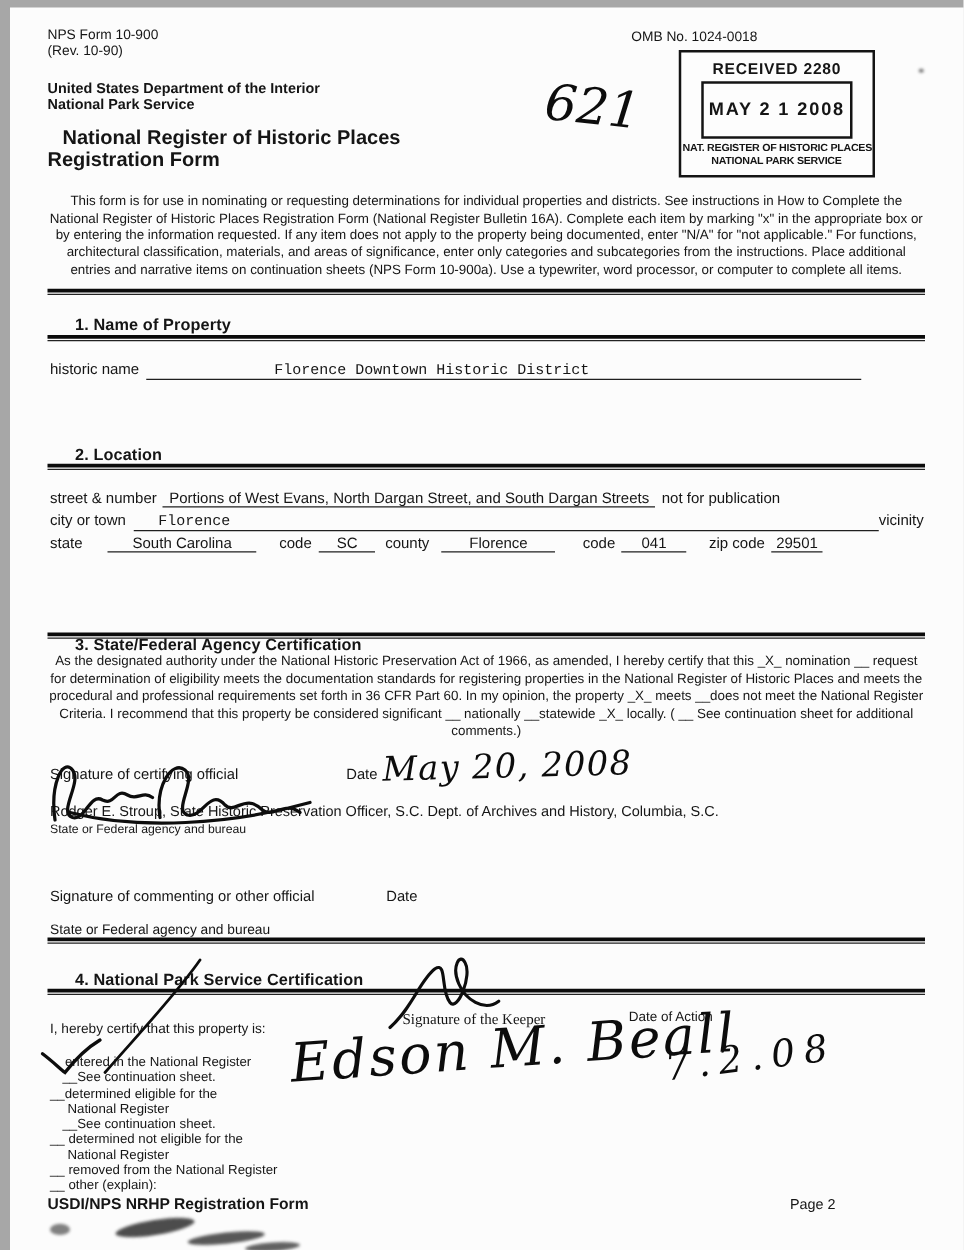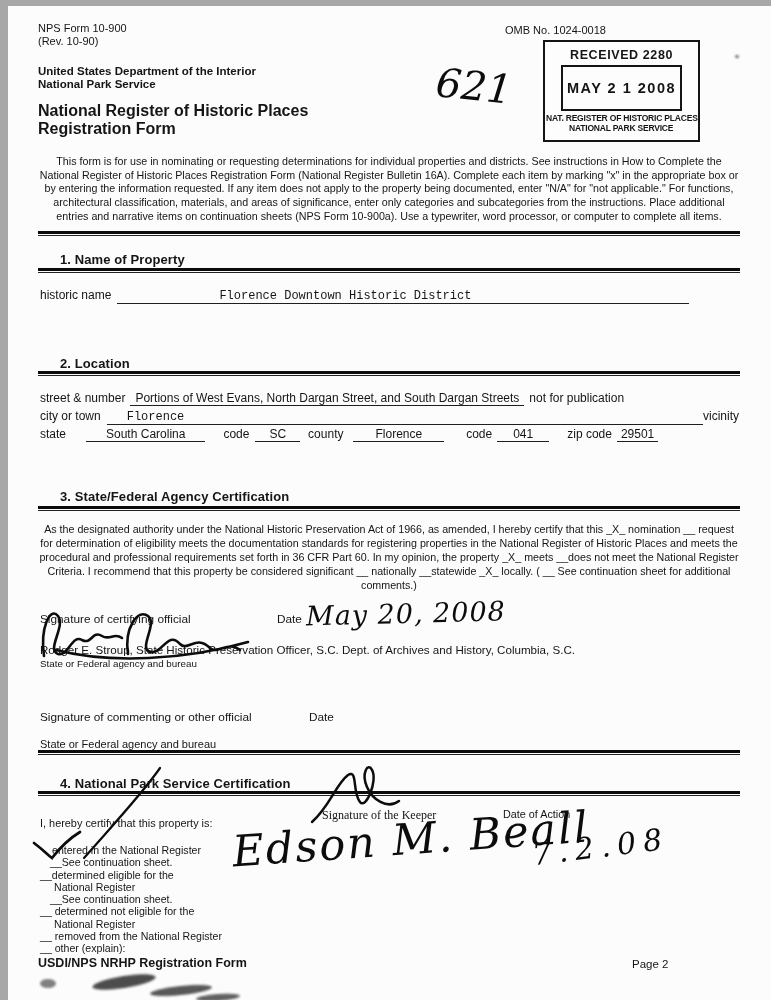--- a/index.html
+++ b/index.html
@@ -54,21 +54,21 @@
 <div class="page">
 
   <div class="abs edge" style="left:0;top:0;width:771px;height:6px;"></div>
   <div class="abs edge" style="left:0;top:0;width:8px;height:1000px;"></div>
 
   <div class="abs small" style="left:38px;top:22px;">NPS Form 10-900</div>
   <div class="abs small" style="left:38px;top:35px;">(Rev. 10-90)</div>
   <div class="abs small" style="left:505px;top:24px;">OMB No. 1024-0018</div>
   <div class="abs small bold" style="left:38px;top:65px;font-size:11.5px;">United States Department of the Interior</div>
   <div class="abs small bold" style="left:38px;top:78px;font-size:11.5px;">National Park Service</div>
-  <div class="abs bold" style="left:38px;top:102px;font-size:16px;">National Register of Historic Places</div>
+  <div class="abs bold" style="left:50px;top:102px;font-size:16px;">National Register of Historic Places</div>
   <div class="abs bold" style="left:38px;top:120px;font-size:16px;">Registration Form</div>
 
   <div class="abs hand" style="left:436px;top:66px;font-size:40px;transform:rotate(6deg);">621</div>
 
   <div class="stamp">
     <div class="stamp-received">RECEIVED 2280</div>
     <div class="stamp-datebox">
       <div class="stamp-date">MAY 2 1 2008</div>
     </div>
     <div class="stamp-org">NAT. REGISTER OF HISTORIC PLACES</div>
@@ -106,21 +106,21 @@
     <span style="margin-left:18px;">code</span>
     <span class="fline" style="margin-left:6px;padding:0 14px;">SC</span>
     <span style="margin-left:8px;">county</span>
     <span class="fline" style="margin-left:10px;padding:0 22px;">Florence</span>
     <span style="margin-left:22px;">code</span>
     <span class="fline" style="margin-left:5px;padding:0 16px;">041</span>
     <span style="margin-left:18px;">zip code</span>
     <span class="fline" style="margin-left:5px;padding:0 4px;">29501</span>
   </div>
 
-  <div class="sec-heading" style="top:489px;text-align:right;">3. State/Federal Agency Certification</div>
+  <div class="sec-heading" style="top:508px;text-align:right;">3. State/Federal Agency Certification</div>
   <div class="rule" style="top:506px;"></div>
 
   <div class="para" style="top:523px;line-height:13.9px;">As the designated authority under the National Historic Preservation Act of 1966, as amended, I hereby certify that this _X_ nomination __ request for determination of eligibility meets the documentation standards for registering properties in the National Register of Historic Places and meets the procedural and professional requirements set forth in 36 CFR Part 60.  In my opinion, the property _X_ meets __does not meet the National Register Criteria. I recommend that this property be considered significant __  nationally __statewide _X_ locally.  ( __ See continuation sheet for additional comments.)</div>
 
   <div class="abs" style="left:40px;top:612px;font-size:11.8px;">Signature of certifying official</div>
   <div class="abs" style="left:277px;top:612px;font-size:11.8px;">Date</div>
   <div class="abs hand" style="left:306px;top:600px;font-size:27px;letter-spacing:1px;transform:rotate(-1.5deg);">May 20, 2008</div>
 
   <div class="abs" style="left:40px;top:643px;font-size:11.6px;white-space:nowrap;">Rodger E. Stroup, State Historic Preservation Officer, S.C. Dept. of Archives and History, Columbia, S.C.</div>
   <div class="abs tiny" style="left:40px;top:658px;">State or Federal agency and bureau</div>

